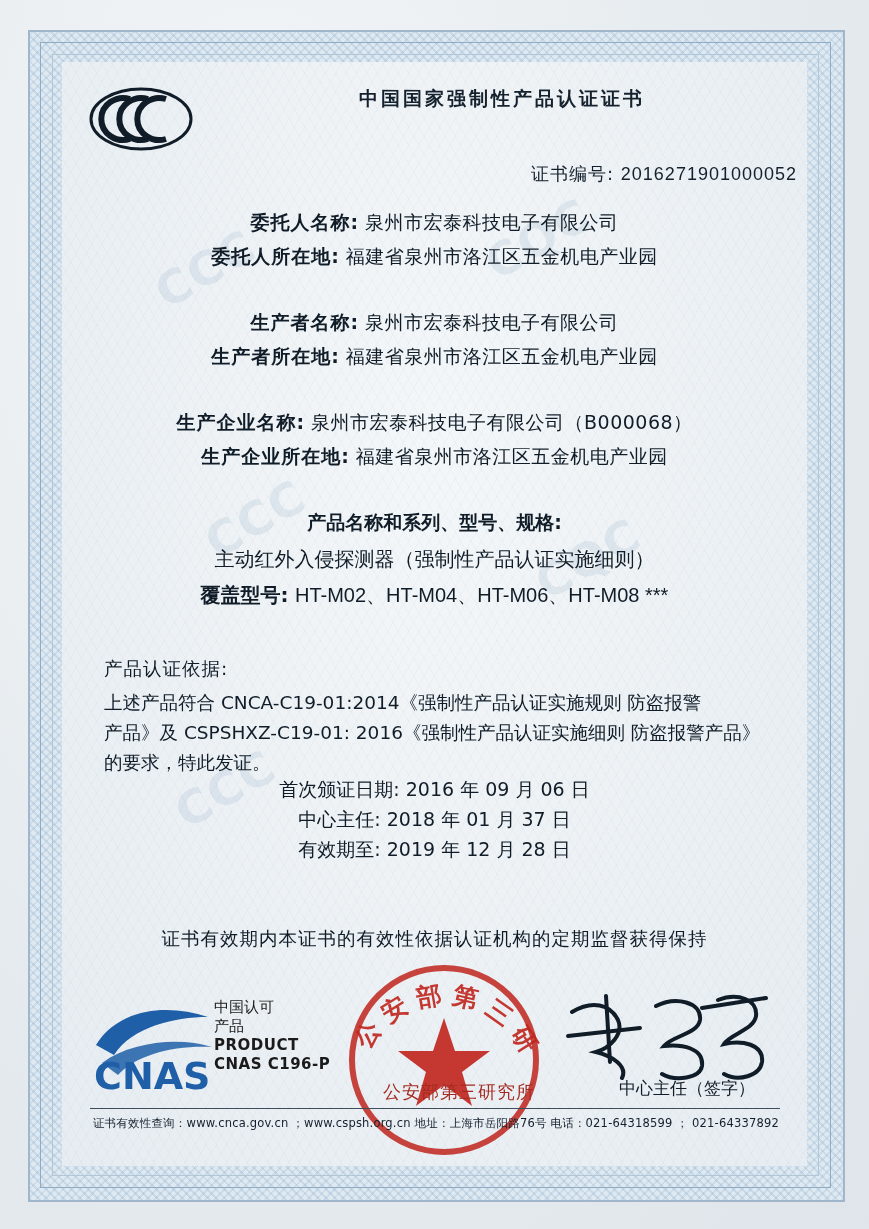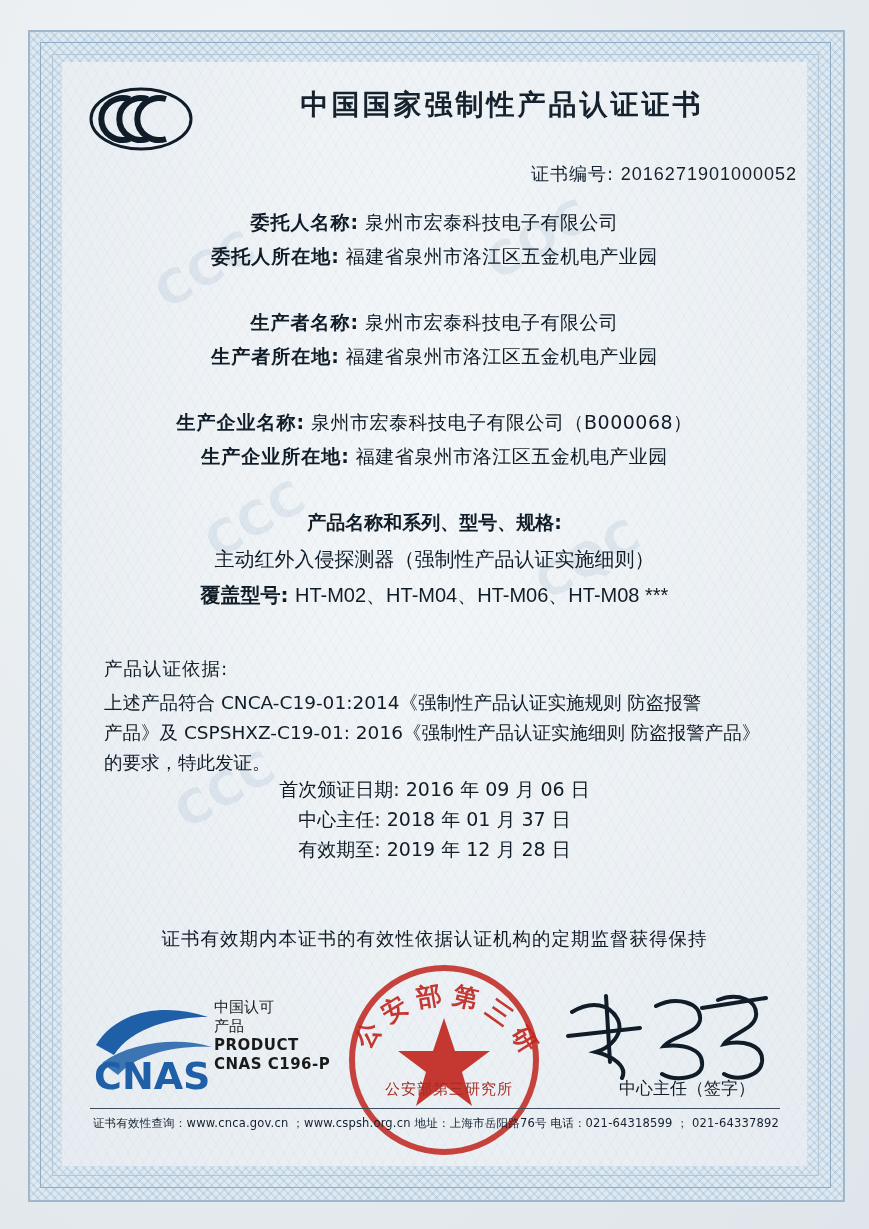--- a/index.html
+++ b/index.html
@@ -83,21 +83,21 @@
     top: 24px;
     width: 110px;
     height: 66px;
   }
   .title-zh {
     position: absolute;
     left: 140px;
     top: 24px;
     width: 600px;
     text-align: center;
-    font-size: 28px;
+    font-size: 19px;
     font-weight: bold;
     letter-spacing: 3px;
     color: #15222e;
     font-family: "DejaVu Sans", sans-serif;
   }
   .title-en {
     position: absolute;
     left: 80px;
     top: 66px;
     width: 660px;
@@ -199,25 +199,25 @@
   
   .stamp {
     position: absolute;
     left: 275px;
     top: 888px;
     width: 215px;
     height: 215px;
   }
   .stamp-label {
     position: absolute;
-    left: 272px;
+    left: 282px;
     top: 1018px;
     width: 230px;
     text-align: center;
-    font-size: 15px;
+    font-size: 18px;
     color: #a52b22;
     font-family: "DejaVu Sans", sans-serif;
     letter-spacing: 1px;
   }
   
   .signature {
     position: absolute;
     left: 490px;
     top: 920px;
     width: 230px;

